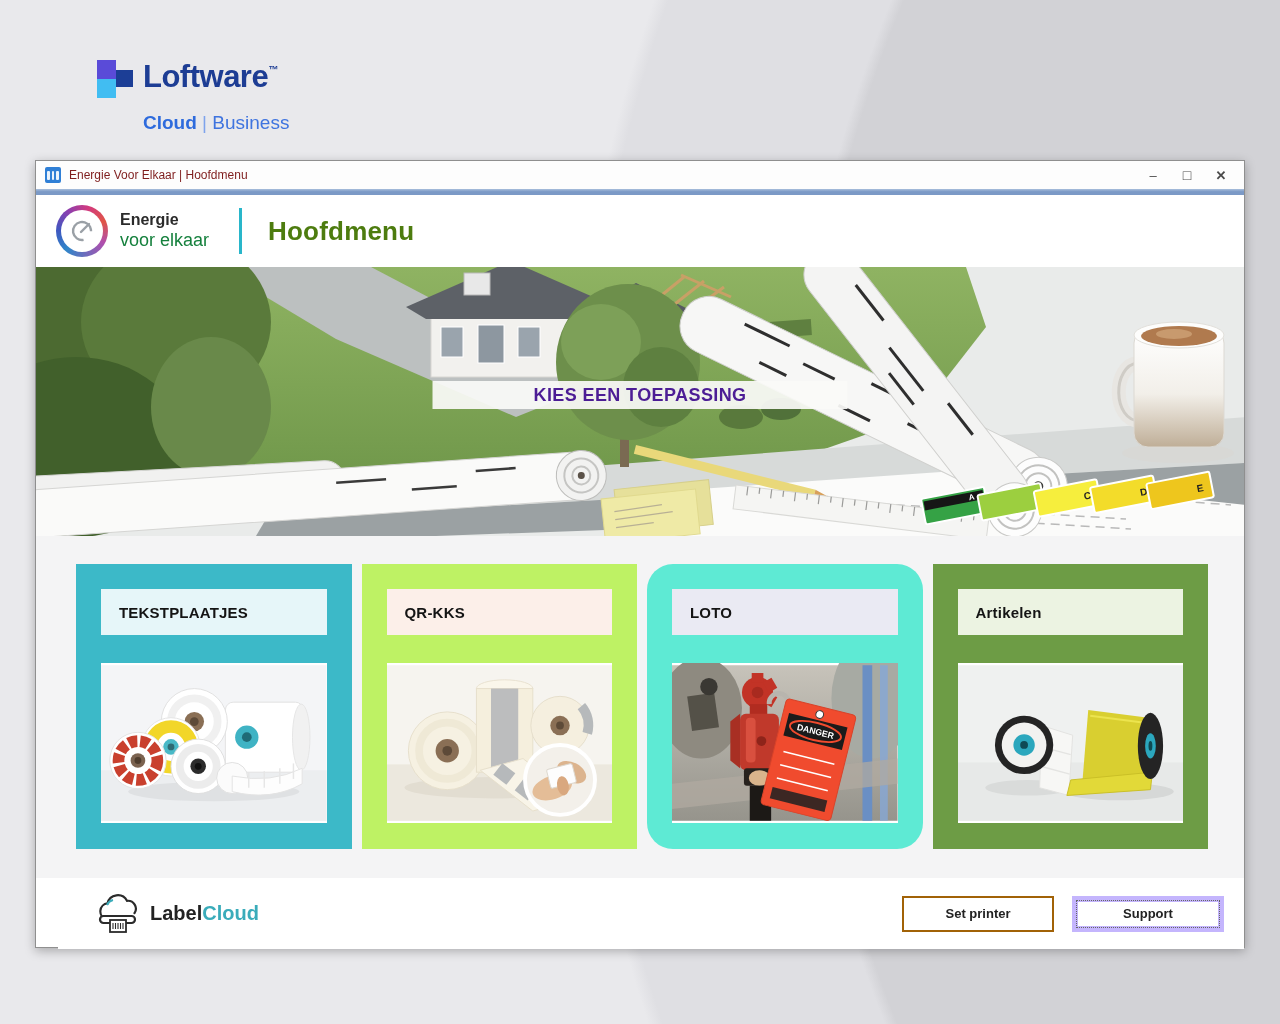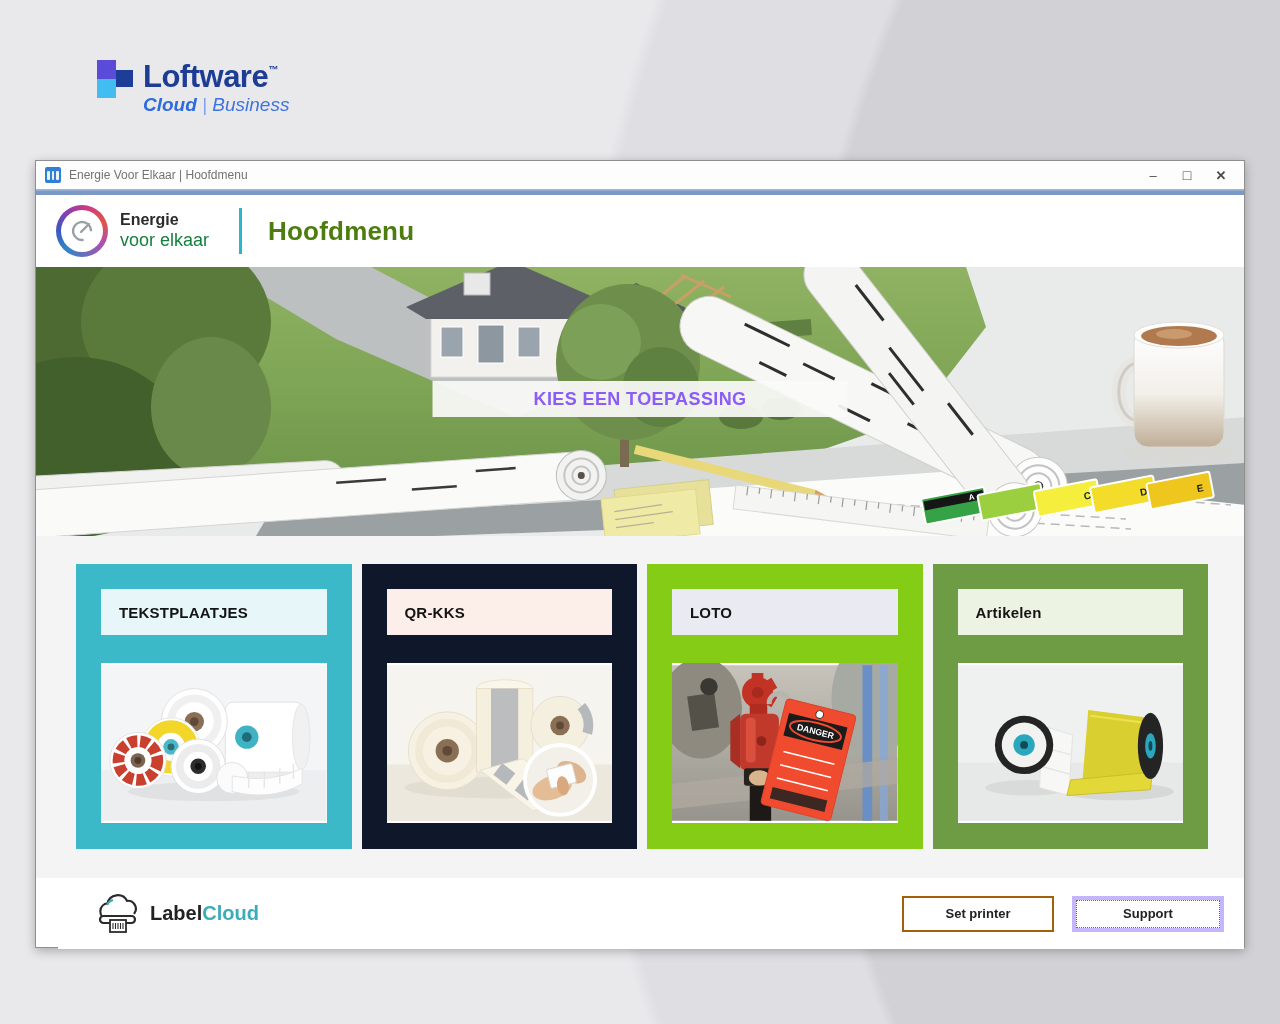--- a/index.html
+++ b/index.html
@@ -10,32 +10,32 @@
 
   
   .lw-logo{position:absolute;left:50px;top:54px;display:flex;align-items:flex-start;padding-left:47px;}
   .lw-mark{position:relative;width:36px;height:42px;margin-top:6px;}
   .lw-sq1{position:absolute;left:0;top:0;width:19px;height:19px;background:#5a4bd8;}
   .lw-sq2{position:absolute;left:0;top:19px;width:19px;height:19px;background:#41bdf2;}
   .lw-sq3{position:absolute;left:19px;top:10px;width:17px;height:17px;background:#1c3e96;}
   .lw-text{margin-left:10px;}
   .lw-name{font-size:31px;font-weight:700;color:#1d3d94;letter-spacing:-0.5px;line-height:32px;}
   .lw-tm{font-size:10px;vertical-align:14px;font-weight:700;}
-  .lw-sub{font-size:19px;margin-top:1px;font-style:italic;}
+  .lw-sub{font-size:19px;margin-top:19px;}
   .lw-cloud{font-weight:700;color:#2e6bdd;}
   .lw-sep{color:#7ea3ec;font-weight:400;}
   .lw-biz{color:#3f74df;font-weight:400;}
 
   
   .window{position:absolute;left:35px;top:160px;width:1210px;height:788px;background:#fff;
     border:1px solid #8f8f8f;box-shadow:0 3px 10px rgba(0,0,0,.28);box-sizing:border-box;display:flex;flex-direction:column;}
   .titlebar{height:28px;display:flex;align-items:center;padding:0 6px 0 9px;background:#fdfdfd;flex:0 0 auto;}
   .tb-icon{width:16px;height:16px;background:#2f7fd6;border-radius:2px;display:flex;align-items:center;justify-content:center;gap:2px;margin-right:8px;}
   .tb-icon i{display:block;width:2.5px;height:9px;background:#e9f2fc;border-radius:1px;}
-  .tb-title{font-size:12px;color:#737373;}
+  .tb-title{font-size:12px;color:#7f1d1d;}
   .tb-controls{margin-left:auto;display:flex;align-items:center;}
   .tb-btn{width:34px;height:24px;display:flex;align-items:center;justify-content:center;color:#4a4a4a;font-size:13px;cursor:default;}
   .tb-btn.max{font-size:14px;}
   .tb-btn.close{font-size:13px;font-weight:700;}
   .accentbar{height:6px;background:linear-gradient(180deg,#a9bfdc 0%,#7b99c6 45%,#7b99c6 100%);flex:0 0 auto;}
 
   
   .appheader{height:72px;display:flex;align-items:center;padding-left:20px;background:#fff;flex:0 0 auto;}
   .evk-ring{width:52px;height:52px;border-radius:50%;
     background:conic-gradient(from 220deg,#2f86c9,#3f57c0,#8a3fb0,#d23a7e,#e05546,#b04fae 72%,#2f86c9);
@@ -43,47 +43,47 @@
   .evk-inner{width:42px;height:42px;border-radius:50%;background:#fff;display:grid;place-items:center;}
   .evk-text{margin-left:12px;line-height:1.15;}
   .evk-l1{font-size:16px;font-weight:700;color:#2b2b2b;}
   .evk-l2{font-size:18px;color:#15803d;}
   .hdr-divider{width:3px;height:46px;background:#29b6ca;margin:0 26px 0 30px;flex:0 0 auto;}
   .hdr-title{font-size:26px;font-weight:700;color:#4d7c0f;letter-spacing:.2px;}
 
   
   .hero{position:relative;height:269px;flex:0 0 auto;overflow:hidden;background:#e7e9e8;}
   .hero svg{display:block;}
-  .hero-banner{position:absolute;left:50%;top:114px;transform:translateX(-50%);width:415px;height:36px;
+  .hero-banner{position:absolute;left:50%;top:114px;transform:translateX(-50%);width:415px;height:28px;
     background:rgba(250,250,248,.93);display:flex;align-items:center;justify-content:center;
-    font-size:18px;font-weight:700;color:#8b5cf6;letter-spacing:.4px;}
+    font-size:18px;font-weight:700;color:#4c1d95;letter-spacing:.4px;}
 
   
   .cards{height:342px;background:#f4f4f5;padding:28px 36px 0 40px;display:flex;gap:10px;box-sizing:border-box;flex:0 0 auto;}
   .card{flex:1;height:285px;box-sizing:border-box;padding:25px 25px 0 25px;cursor:pointer;}
   .card-0{background:#3cb9c8;} .card-0 .card-label{background:#e6f6f9;}
-  .card-1{background:#0f172a;text-align:right;} .card-1 .card-label{background:#fcefe9;}
-  .card-2{background:#84cc16;} .card-2 .card-label{background:#eaeaf3;}
+  .card-1{background:#bef264;text-align:right;} .card-1 .card-label{background:#fcefe9;}
+  .card-2{background:#5eead4;border-radius:26px;} .card-2 .card-label{background:#eaeaf3;}
   .card-3{background:#6d9c45;} .card-3 .card-label{background:#ecf3e2;}
   .card-label{height:46px;display:flex;align-items:center;padding-left:18px;
     font-size:15px;font-weight:700;color:#141414;letter-spacing:.2px;}
   .card-photo{margin-top:28px;height:160px;background:#fff;overflow:hidden;}
   .card-photo svg{display:block;width:100%;height:100%;}
 
   
   .footer{height:71px;background:#fff;display:flex;align-items:center;padding:0 20px;box-sizing:border-box;flex:1 0 auto;margin-left:22px;}
   .lc-logo{display:flex;align-items:center;margin-left:16px;}
   .lc-text{font-size:20px;margin-left:8px;}
   .lc-label{font-weight:700;color:#222;}
   .lc-cloud{font-weight:700;color:#3aacba;}
   .footer-buttons{margin-left:auto;display:flex;gap:18px;}
   .btn{width:152px;height:36px;background:#fff;display:grid;place-items:center;
     font-size:13px;font-weight:700;color:#222;box-sizing:border-box;cursor:pointer;}
   .btn-set{border:2px solid #a16207;}
-  .btn-support{border:4px solid #c4b5fd;outline:1px dotted #666;outline-offset:-5px;}
+  .btn-support{border:6px solid #c4b5fd;outline:1px dotted #666;outline-offset:-5px;}
 </style>
 </head>
 <body>
 
 <div class="page">
 
   <div class="lw-logo">
     <div class="lw-mark">
       <div class="lw-sq1"></div>
       <div class="lw-sq2"></div>

